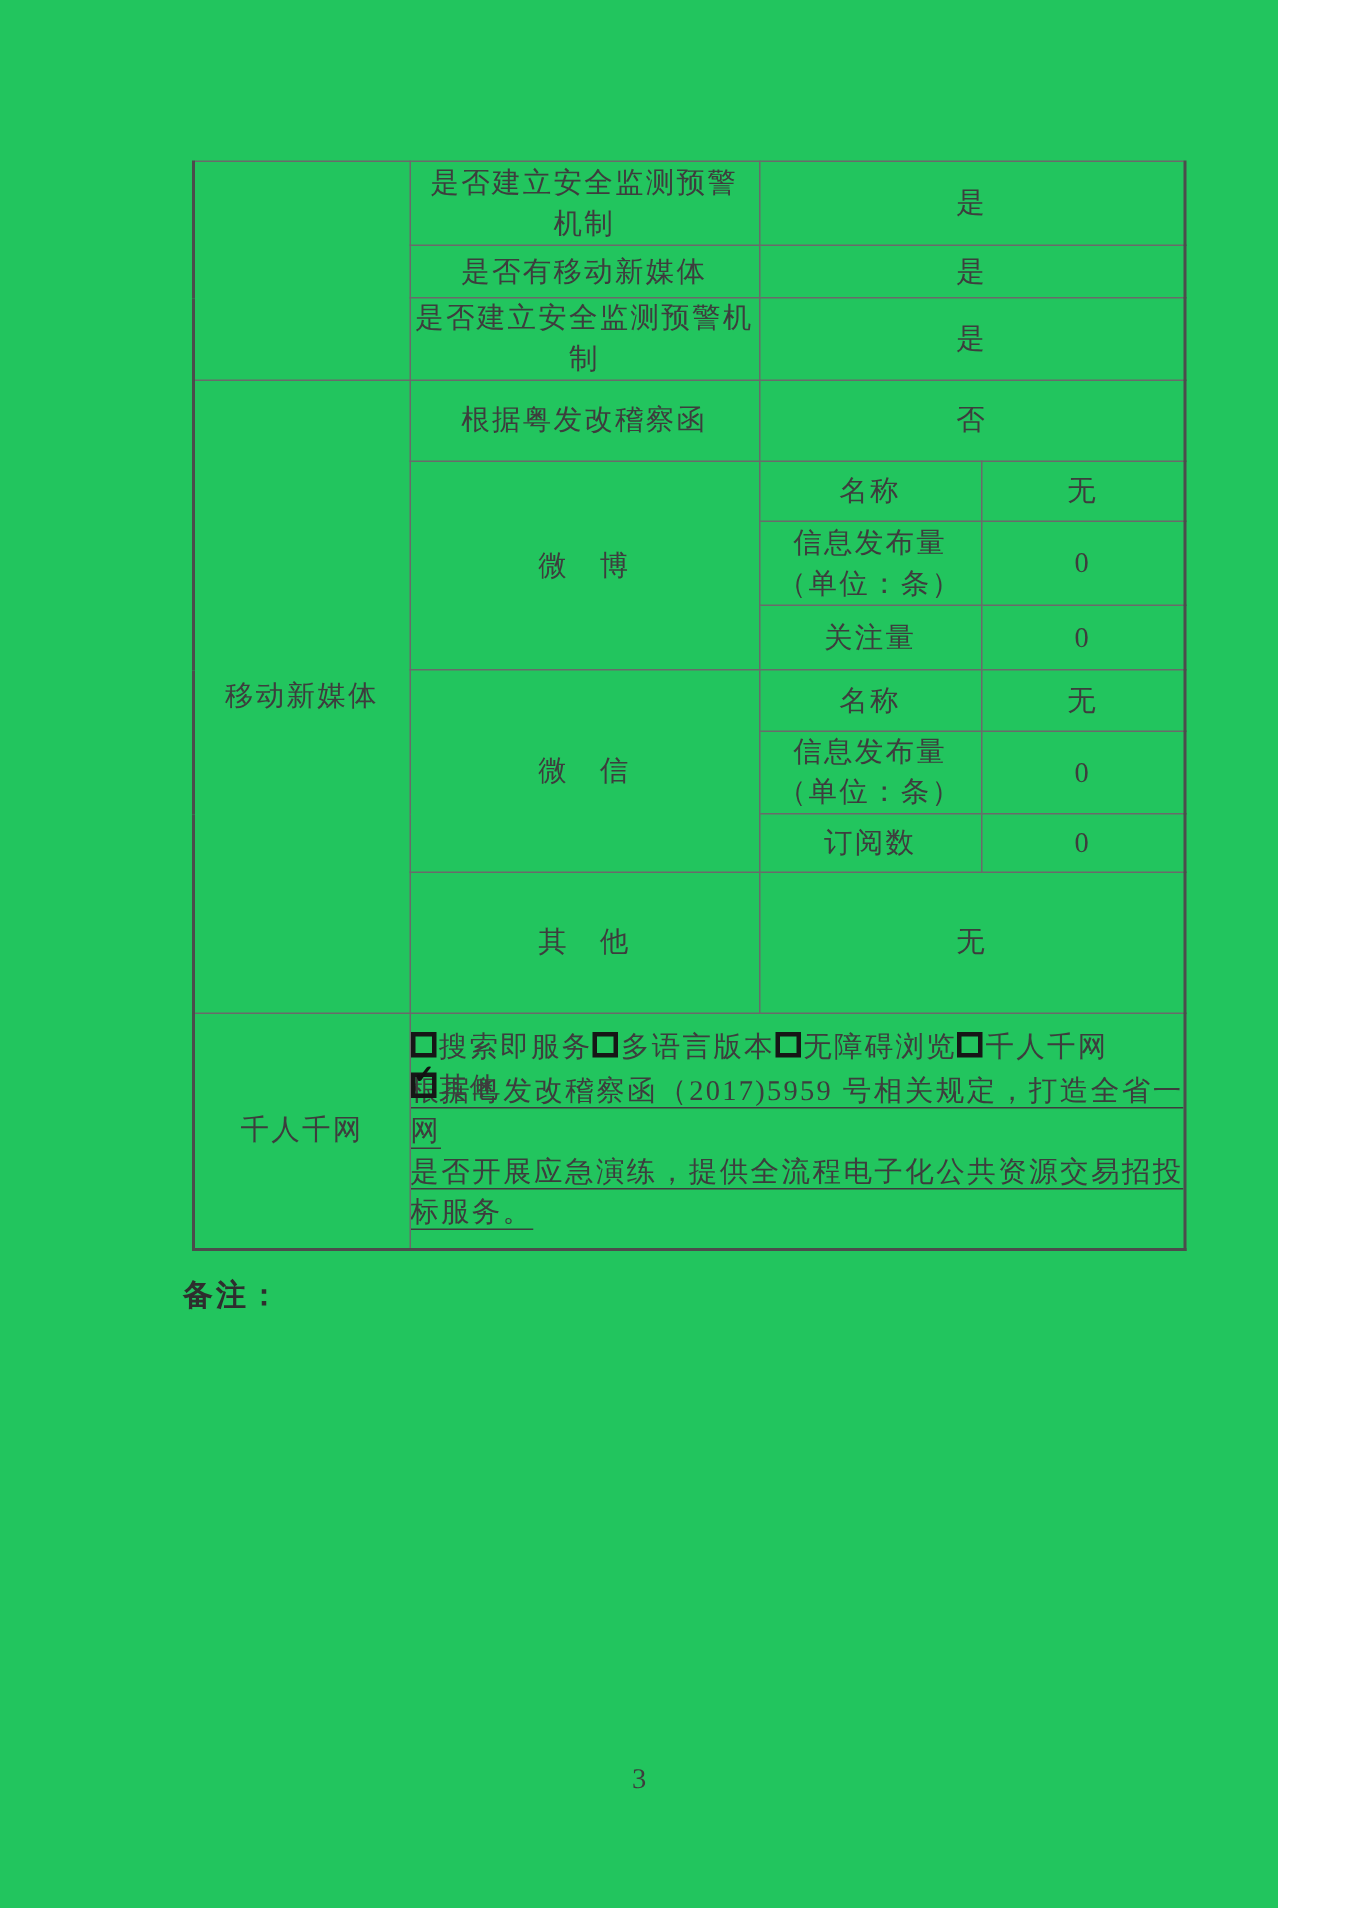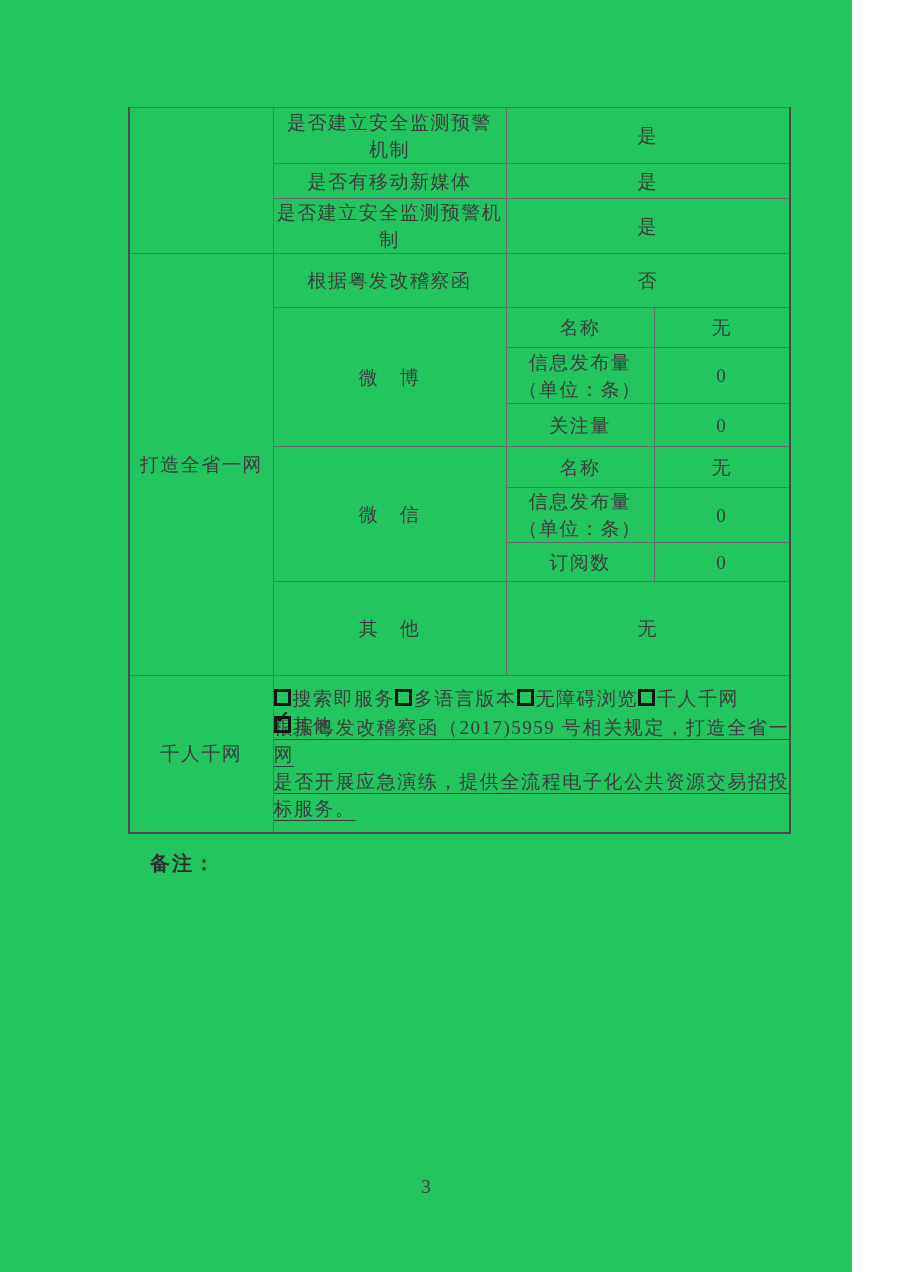--- a/index.html
+++ b/index.html
@@ -45,21 +45,21 @@
   }
   .note{
     text-align:justify;text-align-last:justify;
     text-decoration:underline;text-underline-offset:5px;
     text-decoration-thickness:1px;
   }
   .note.last{text-align-last:left;}
 
   .remark{
     position:absolute;left:122px;top:850px;
-    font-size:20px;font-weight:700;letter-spacing:2px;color:#2e2e2e;margin-left:28px;
+    font-size:20px;font-weight:700;letter-spacing:2px;color:#2e2e2e;
   }
   .page-num{
     position:absolute;left:0;right:0;top:1176px;
     text-align:center;font-size:19px;color:#3d3d3d;
   }
 </style>
 </head>
 <body>
 
 <div class="sheet">
@@ -83,21 +83,21 @@
     <tr class="h35">
       <td>是否有移动新媒体</td>
       <td colspan="2">是</td>
     </tr>
     <tr class="h36">
       <td>是否建立安全监测预警机制</td>
       <td colspan="2">是</td>
     </tr>
 
     <tr class="h54">
-      <td rowspan="8">打造全省一网</td>
+      <td rowspan="8">移动新媒体</td>
       <td>根据粤发改稽察函</td>
       <td colspan="2">否</td>
     </tr>
     <tr class="h40">
       <td rowspan="3">微　博</td>
       <td>名称</td>
       <td>无</td>
     </tr>
     <tr class="h56">
       <td>

